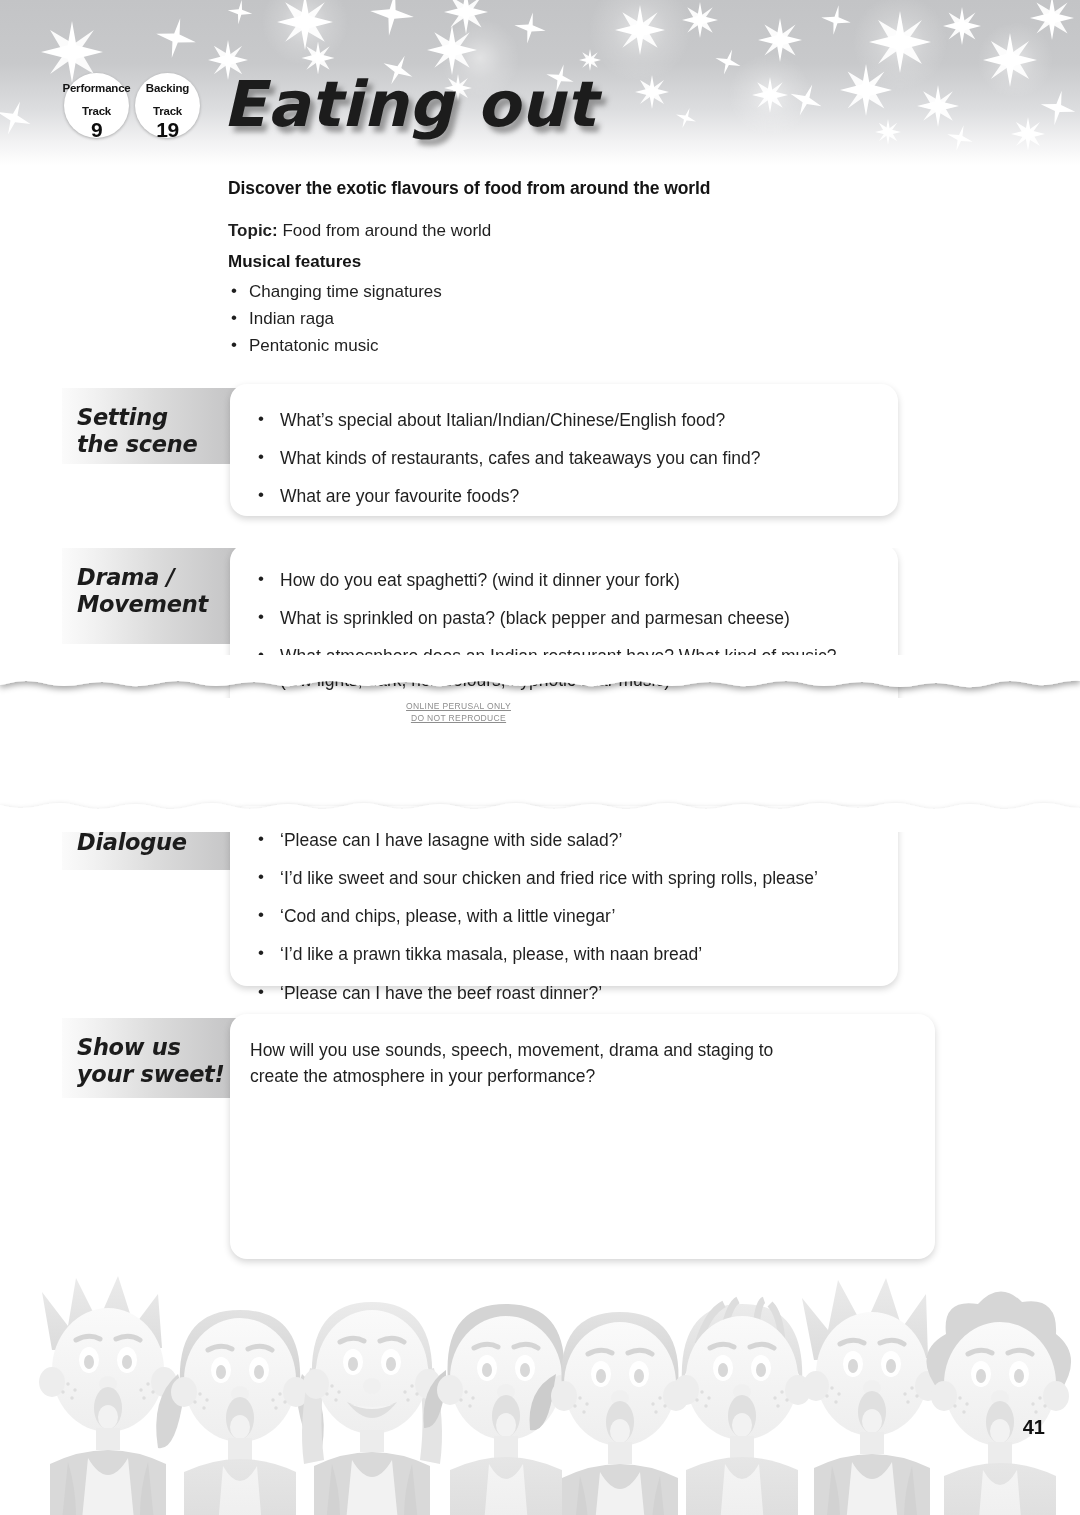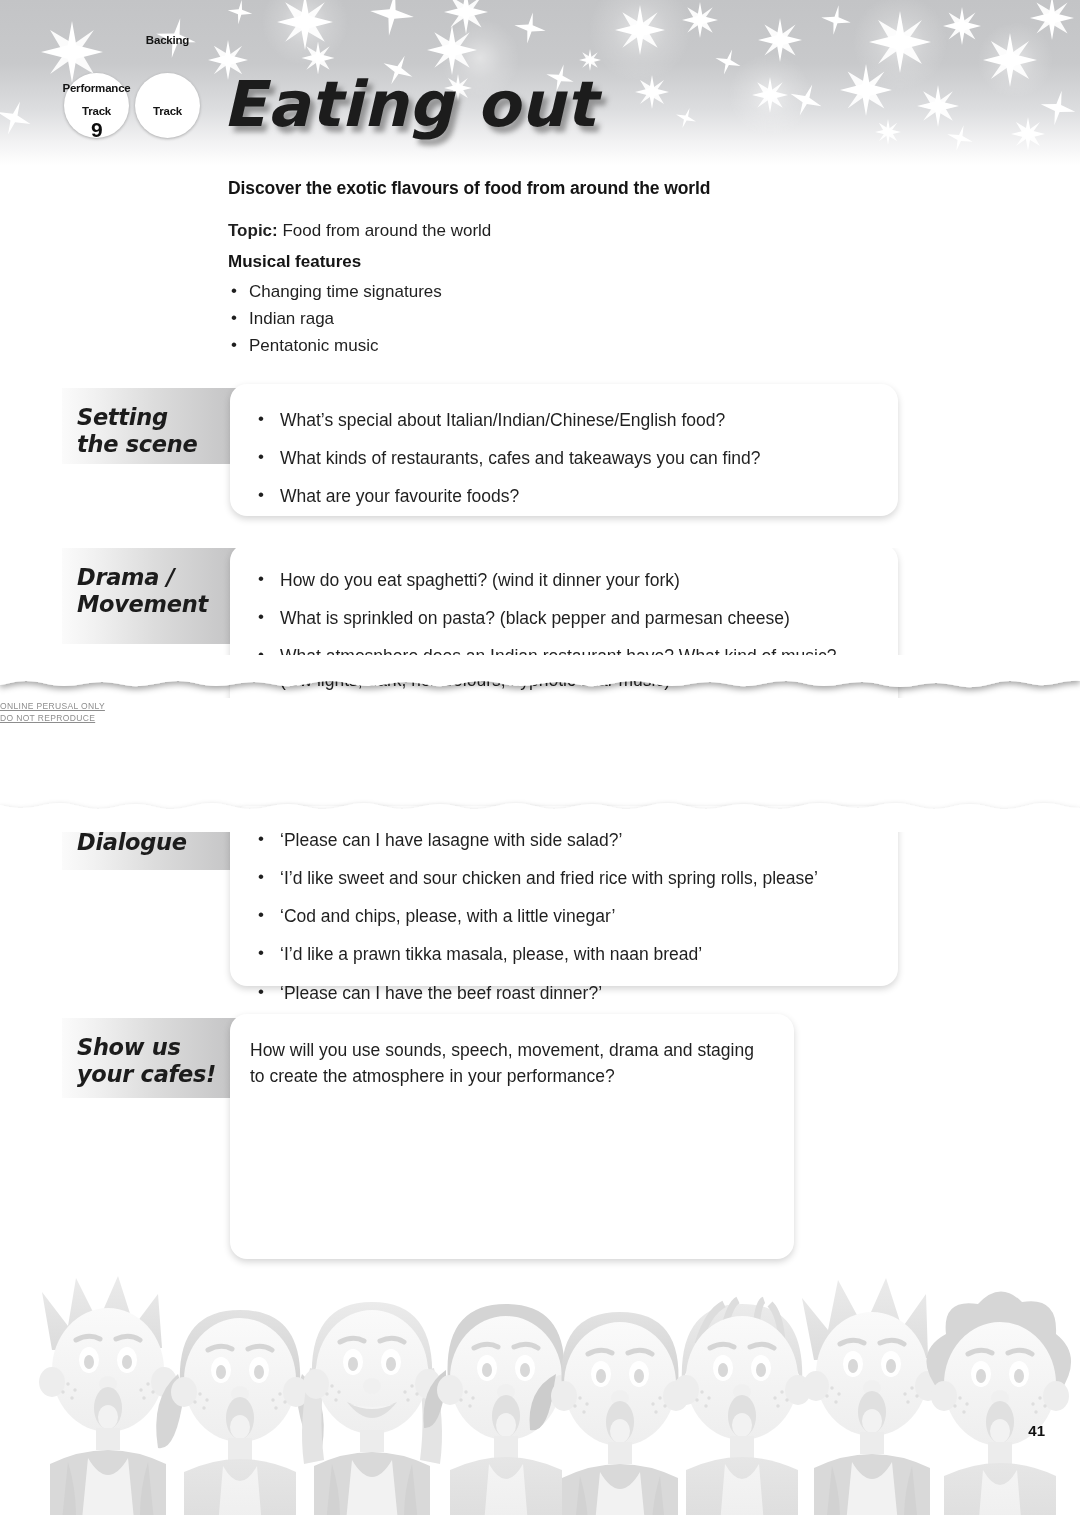--- a/index.html
+++ b/index.html
@@ -56,21 +56,21 @@
     color: #0d0d0d;
     margin-top: 1px;
     letter-spacing: -0.5px;
   }
   #track-performance {
     left: 64px; top: 73px;
     width: 65px; height: 65px;
   }
   #track-backing {
     left: 135px; top: 73px;
-    width: 65px; height: 65px; gap: 48px;
+    width: 65px; height: 65px;
   }
 
   #page-title {
     position: absolute;
     left: 228px;
     top: 68px;
     font-family: "DejaVu Sans", sans-serif;
     font-size: 63px;
     font-weight: 800;
     font-style: italic;
@@ -205,21 +205,21 @@
   }
   #tear-upper { top: 655px; height: 62px; z-index: 40; }
   #tear-lower { top: 770px; height: 62px; z-index: 40; }
 
   
   #watermark {
     position: absolute;
     left: 0;
     top: 700px;
     width: 917px;
-    text-align: left;
+    text-align: center;
     z-index: 45;
   }
   #watermark div {
     font-size: 8.5px;
     letter-spacing: 0.35px;
     color: #8d8d8d;
     text-decoration: underline;
     line-height: 1.45;
   }
 
@@ -229,21 +229,21 @@
     left: 0;
     top: 1262px;
     width: 1080px;
     height: 253px;
     overflow: hidden;
   }
   #page-number {
     position: absolute;
     right: 35px;
     bottom: 76px;
-    font-size: 15px;
+    font-size: 20px;
     font-weight: 800;
     color: #111111;
     z-index: 60;
   }
 </style>
 </head>
 <body>
 
 <div id="header-band">
 
@@ -464,23 +464,23 @@
       <li>‘Cod and chips, please, with a little vinegar’</li>
       <li>‘I’d like a prawn tikka masala, please, with naan bread’</li>
       <li>‘Please can I have the beef roast dinner?’</li>
     </ul>
   </div>
 </div>
 
 <div class="section-block" style="left:62px; top:1018px; width:900px; height:245px;">
   <div class="section-label" style="height:80px;">
     <div class="lbl-line">Show us</div>
-    <div class="lbl-line"><span class="it-word" style="font-style:italic">your</span> <span style="font-style:italic">cafes!</span></div>
-  </div>
-  <div class="section-card" style="left:168px; top:-4px; width:564px; height:245px; padding:24px 36px 20px 20px;">
+    <div class="lbl-line"><span class="it-word" style="font-style:italic">your</span> <span style="font-style:italic">sweet!</span></div>
+  </div>
+  <div class="section-card" style="left:168px; top:-4px; width:705px; height:245px; padding:24px 36px 20px 20px;">
     <div class="card-para" style="max-width:575px;">How will you use sounds, speech, movement, drama and staging to create the atmosphere in your performance?</div>
   </div>
 </div>
 
 <div id="footer-kids">
   <svg viewBox="0 0 1080 253" preserveAspectRatio="none" width="1080" height="253">
     <defs>
       <linearGradient id="skinG" x1="0" y1="0" x2="0" y2="1">
         <stop offset="0%" stop-color="#fafafa"></stop>
         <stop offset="100%" stop-color="#eeeeee"></stop>

